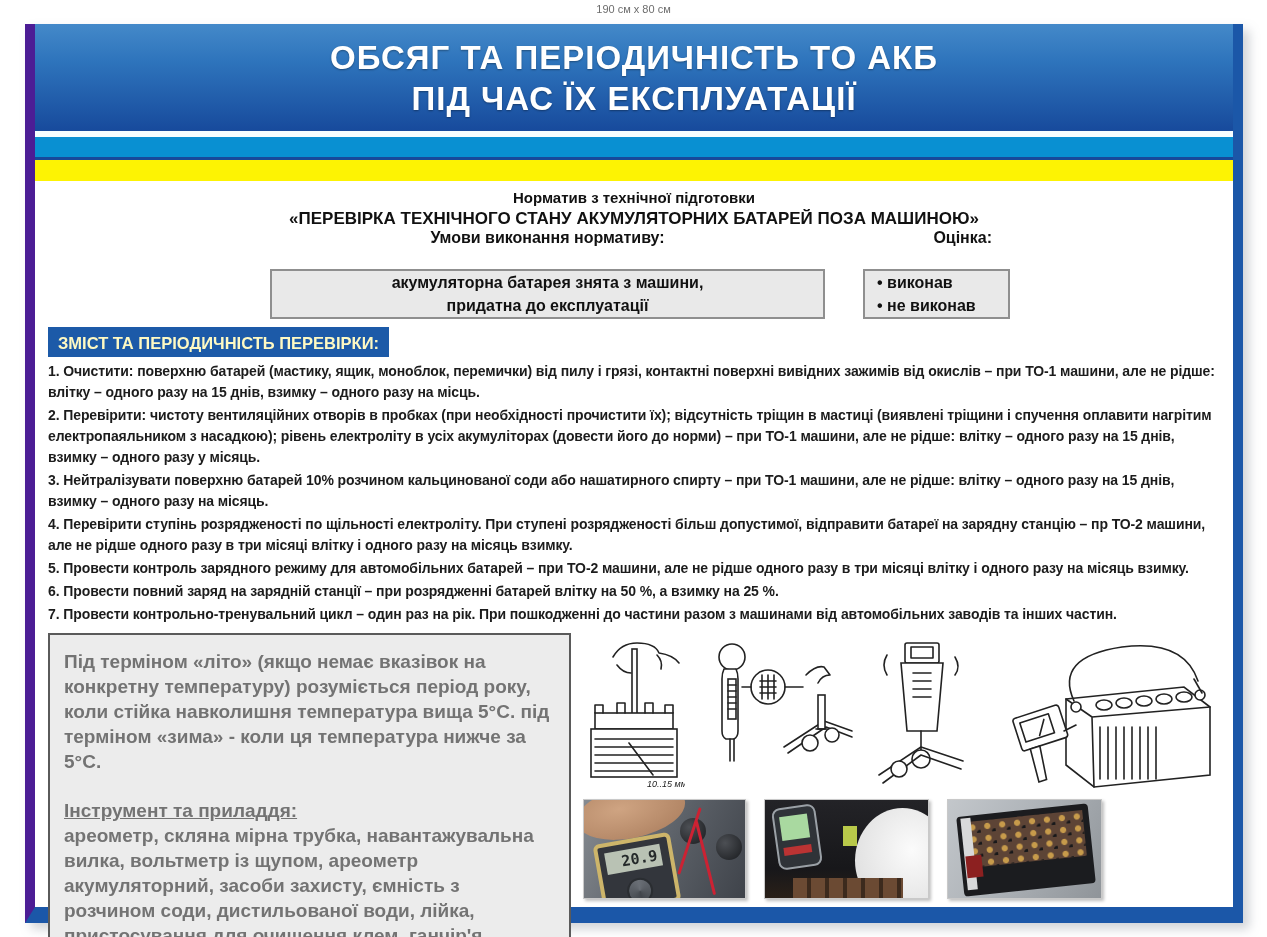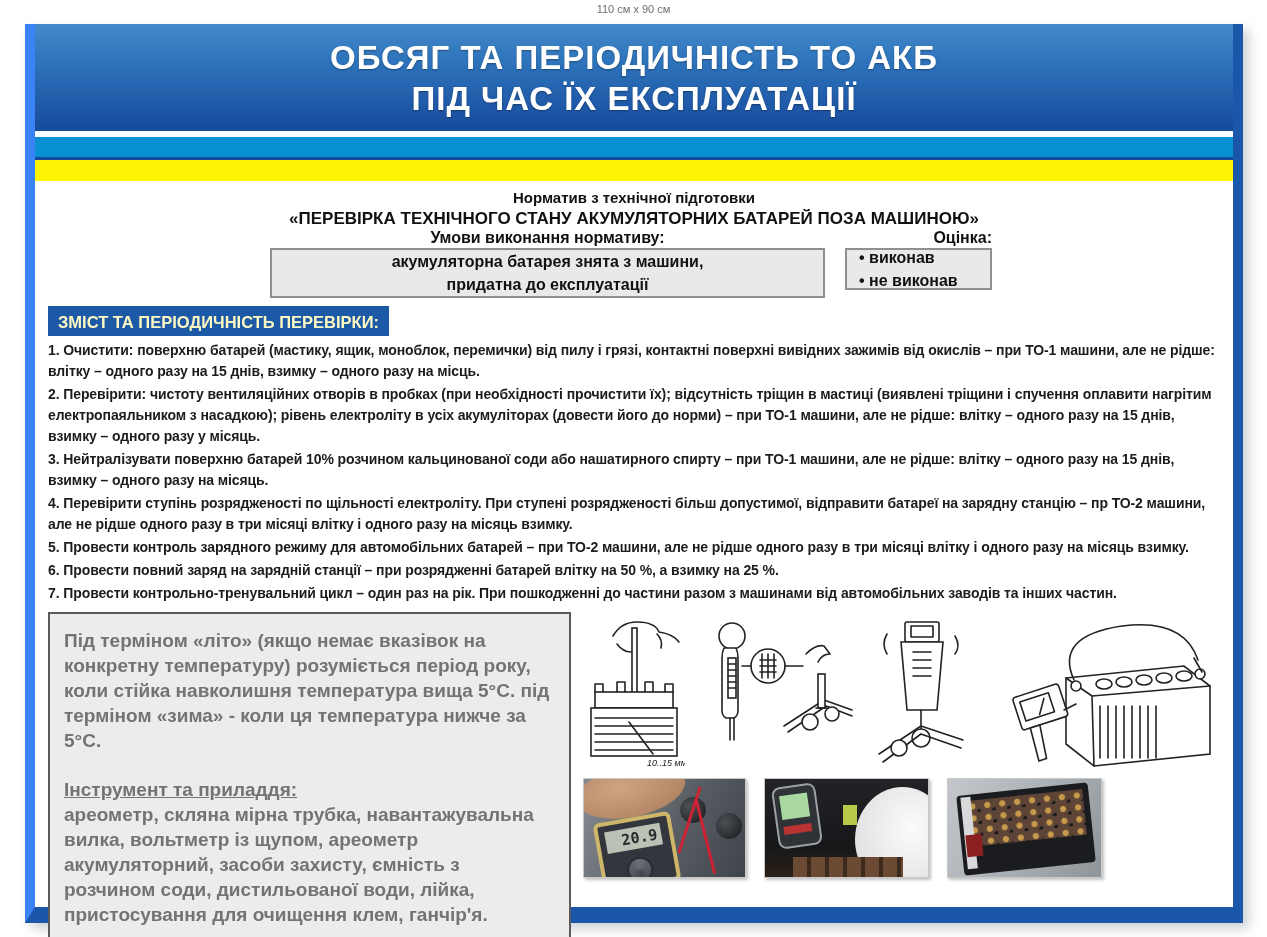--- a/index.html
+++ b/index.html
@@ -2,44 +2,44 @@
 <html><head>
 <meta charset="utf-8">
 <style>
   * { margin:0; padding:0; box-sizing:border-box; }
   html,body { width:1267px; height:937px; background:#ffffff; overflow:hidden;
               font-family:"Liberation Sans", sans-serif; }
   .size-label { position:absolute; top:3px; left:0; width:1267px; text-align:center;
                 font-size:11px; color:#6d6d6d; }
   .poster { position:absolute; left:25px; top:24px; width:1218px; height:899px;
             background:#ffffff;
-            border-left:10px solid #3b82f6; border-right:10px solid #1b57a8;
+            border-left:10px solid #4c1d95; border-right:10px solid #1b57a8;
             border-bottom:16px solid #1b57a8;
             box-shadow:6px 6px 10px rgba(120,130,140,.35); }
   .hdr { height:107px; background:linear-gradient(#4489c9 0%, #2e74bc 35%, #174a9c 100%);
          display:flex; flex-direction:column; justify-content:center; align-items:center; }
   .hdr .t { color:#ffffff; font-weight:bold; font-size:33px; line-height:41px;
             letter-spacing:1px; text-align:center;
             text-shadow:0 1px 2px rgba(0,0,0,.35); }
   .stripe-white { height:6px; background:#f6feff; }
   .stripe-blue  { height:20px; background:#0990d2; }
   .stripe-navy  { height:3px;  background:#17499b; }
   .stripe-yellow{ height:21px; background:#fdf303; }
   .content { padding:6px 13px 0 13px; }
   .norm-l1 { text-align:center; font-weight:bold; font-size:15px; color:#111; margin-top:2px; }
   .norm-l2 { text-align:center; font-weight:bold; font-size:17px; color:#111; margin-top:3px; }
   .cond-labels { display:flex; margin-left:222px; }
   .cond-labels .c1 { width:555px; text-align:center; font-weight:bold; font-size:16px; color:#111; }
   .cond-labels .c2 { width:147px; margin-left:20px; text-align:right; font-weight:bold; font-size:16px; color:#111; }
-  .cond-row { display:flex; margin-left:222px; margin-top:1px; }
+  .cond-row { display:flex; margin-left:222px; margin-top:22px;gap:18px; }
   .graybox { background:#e9e9e9; border:2px solid #8f8f8f; }
   .cond-box { width:555px; height:50px; display:flex; flex-direction:column;
               justify-content:center; text-align:center; font-weight:bold; font-size:16px;
               line-height:23px; color:#111; }
-  .grade-box { width:147px; height:42px; margin-left:20px; display:flex; flex-direction:column;
+  .grade-box { width:147px; height:50px; margin-left:20px; display:flex; flex-direction:column;
                justify-content:center; padding-left:12px; font-weight:bold; font-size:16px;
                line-height:23px; color:#111; }
   .section-label { display:inline-block; background:#1c5aa8; color:#fef9c3; font-weight:bold;
                    font-size:16.5px; padding:7px 10px 4px 10px; margin-top:8px; }
   .items { margin-top:4px; }
   .items p { font-weight:bold; font-size:14px; line-height:21px; color:#1c1c1c;
              letter-spacing:-0.1px; margin-bottom:2px; }
   .bottom { display:flex; margin-top:8px; }
   .note-box { width:530px; border:2px solid #5a5a5a; background:#ececec; }
   .note-hd { background:#1c5aa8; color:#fff; font-weight:bold; font-size:16px;
@@ -89,21 +89,21 @@
   .ph3 .strap { position:absolute; left:4px; top:2px; width:10px; height:72px; background:#d8d9da; }
   .ph3 .logo { position:absolute; left:5px; top:40px; width:16px; height:22px; background:#8c2020; }
   .footer-gap { height:10px; }
   svg .ln { stroke:#222; stroke-width:1.6; fill:none; stroke-linecap:round; stroke-linejoin:round; }
   svg .fillw { fill:#fff; stroke:#222; stroke-width:1.6; }
   svg text { font-family:"Liberation Sans", sans-serif; }
 </style>
 </head>
 <body>
 
-<div class="size-label">110 см x 90 см</div>
+<div class="size-label">190 см x 80 см</div>
 
 <div class="poster">
 
   <div class="hdr">
     <div class="t">ОБСЯГ ТА ПЕРІОДИЧНІСТЬ ТО АКБ</div>
     <div class="t">ПІД ЧАС ЇХ ЕКСПЛУАТАЦІЇ</div>
   </div>
   <div class="stripe-white"></div>
   <div class="stripe-blue"></div>
   <div class="stripe-navy"></div>

